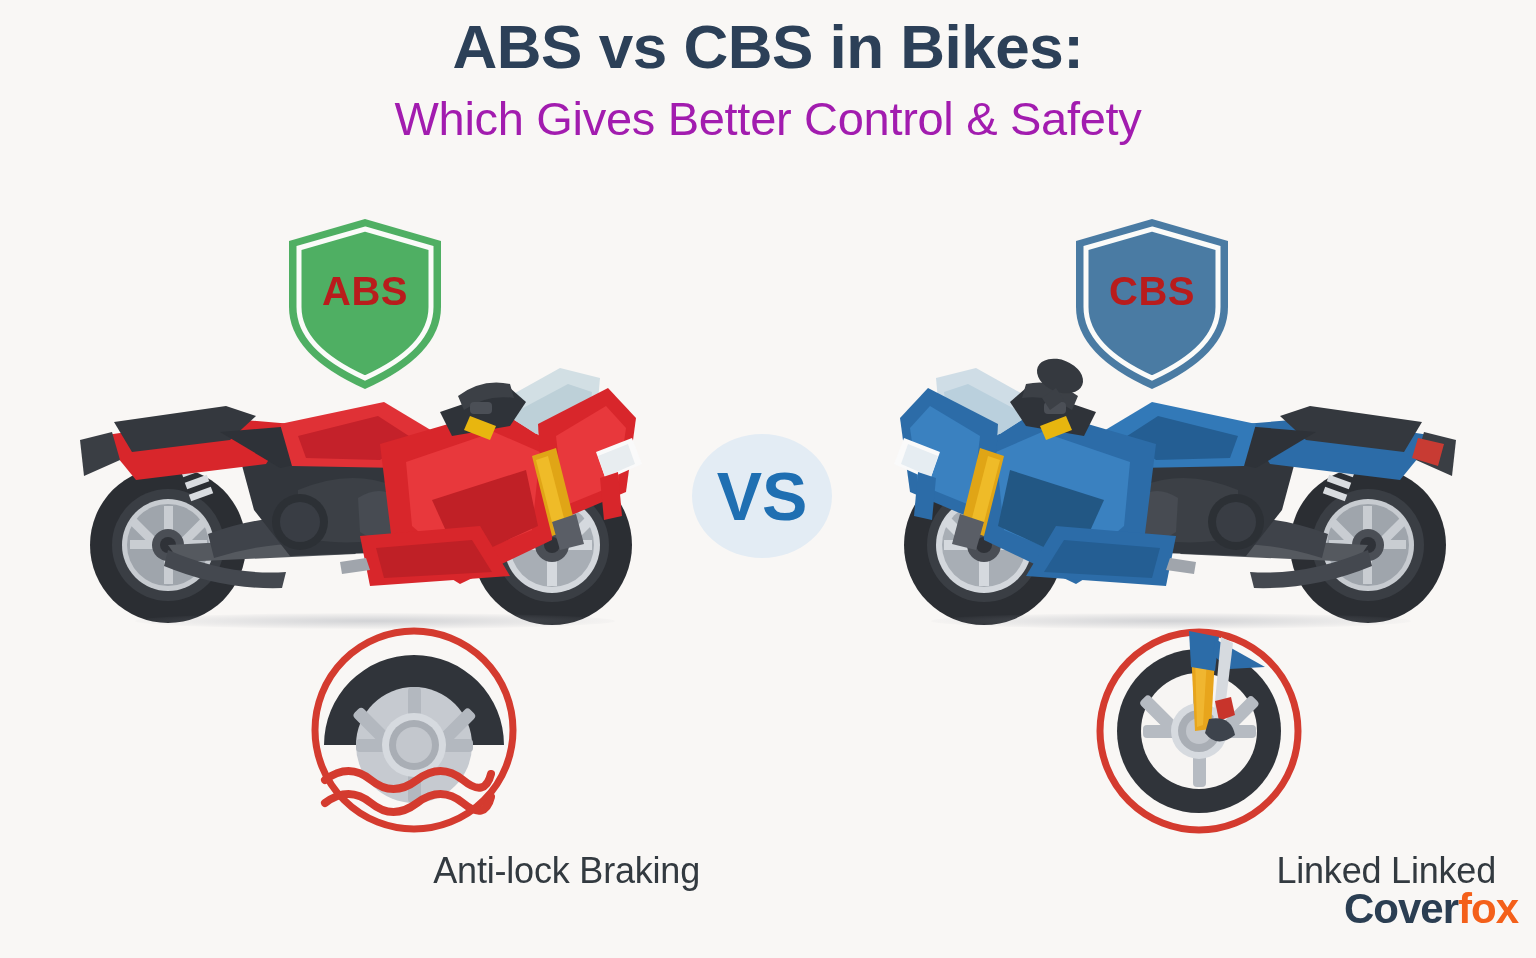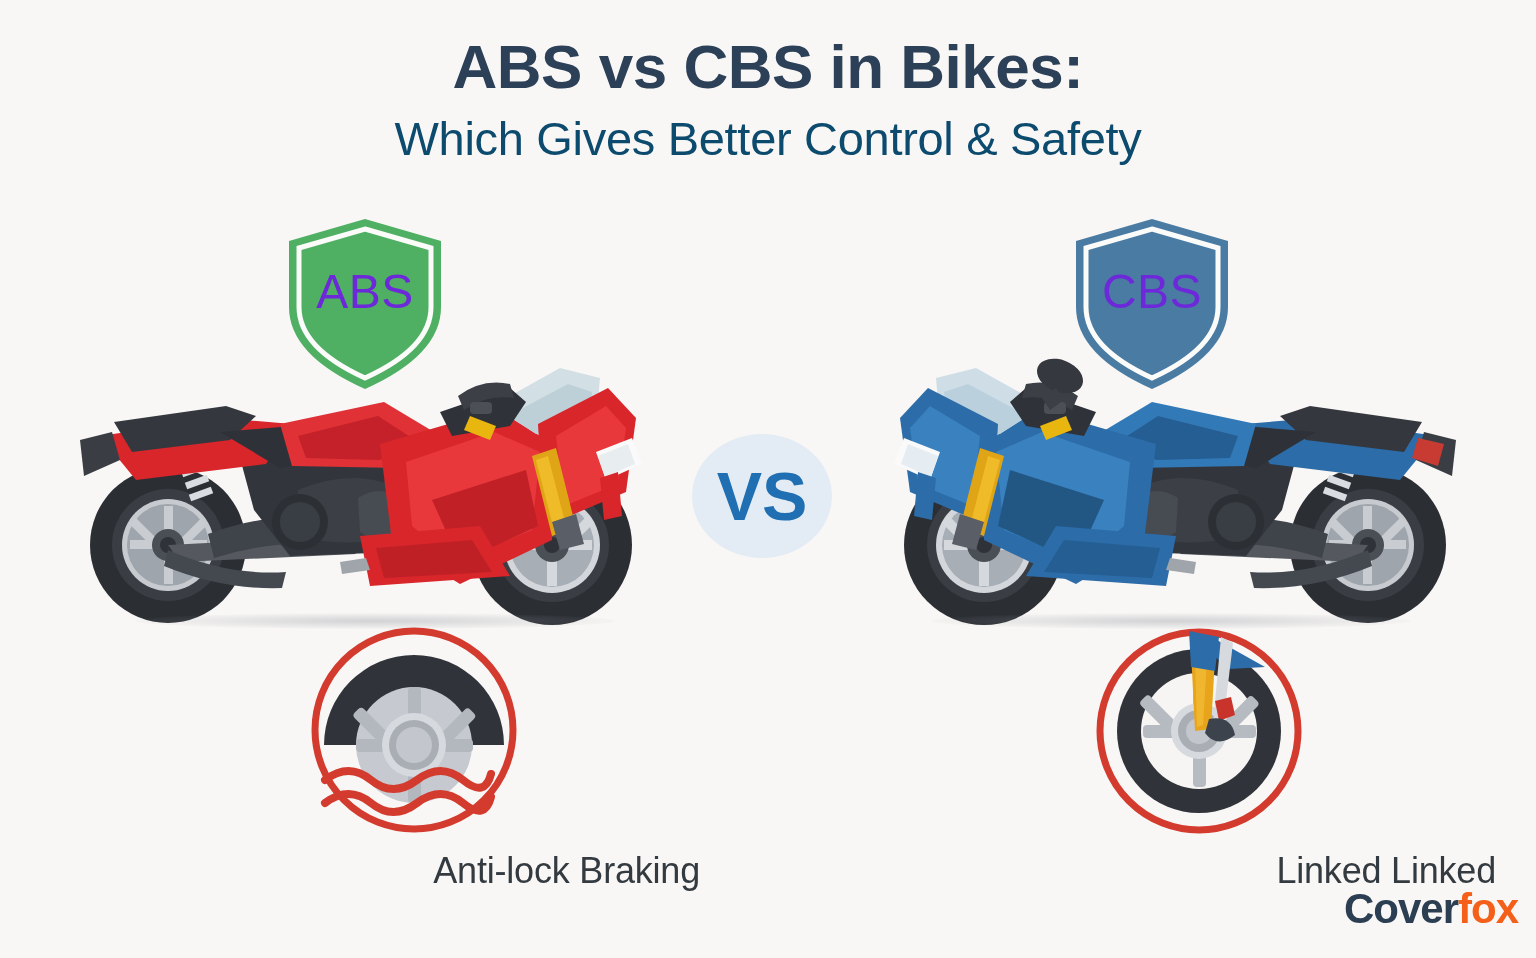--- a/index.html
+++ b/index.html
@@ -19,33 +19,33 @@
   
   #header {
     position: absolute;
     top: 0;
     left: 0;
     width: 1536px;
     text-align: center;
   }
   #title {
     margin: 0;
-    padding-top: 32px;
+    padding-top: 12px;
     font-size: 62px;
     font-weight: bold;
     letter-spacing: -0.5px;
     color: #2C4058;
     line-height: 1.12;
   }
   #subtitle {
     margin: 0;
     padding-top: 12px;
     font-size: 47px;
     font-weight: normal;
-    color: #0c4a6e;
+    color: #a21caf;
     letter-spacing: -0.3px;
     line-height: 1.1;
   }
 
   
   .panel {
     position: absolute;
     top: 205px;
     width: 660px;
     height: 720px;
@@ -64,23 +64,23 @@
   .badge-label {
     position: absolute;
     top: 0; left: 0;
     width: 168px;
     height: 178px;
     display: flex;
     align-items: center;
     justify-content: center;
     padding-bottom: 26px;
     box-sizing: border-box;
-    font-size: 48px;
-    font-weight: normal;
-    color: #6d28d9;
+    font-size: 40px;
+    font-weight: bold;
+    color: #b91c1c;
     letter-spacing: 0.5px;
     pointer-events: none;
   }
 
   .bike-wrap {
     position: absolute;
     top: 135px;
     left: 0;
     width: 660px;
     height: 290px;

